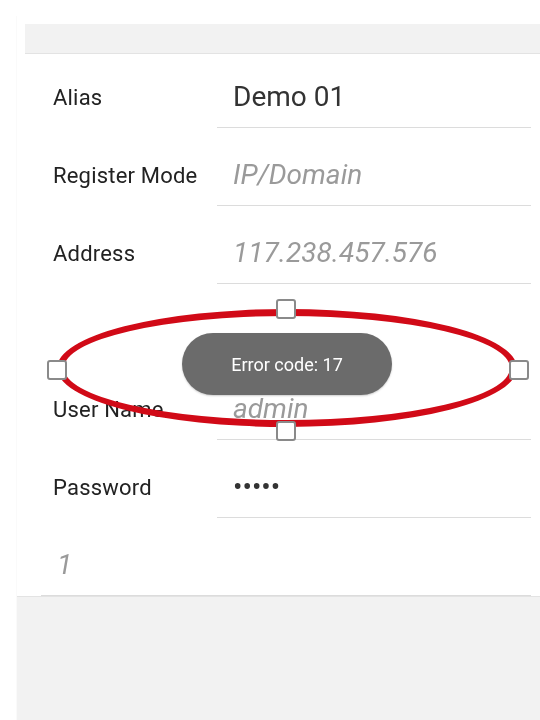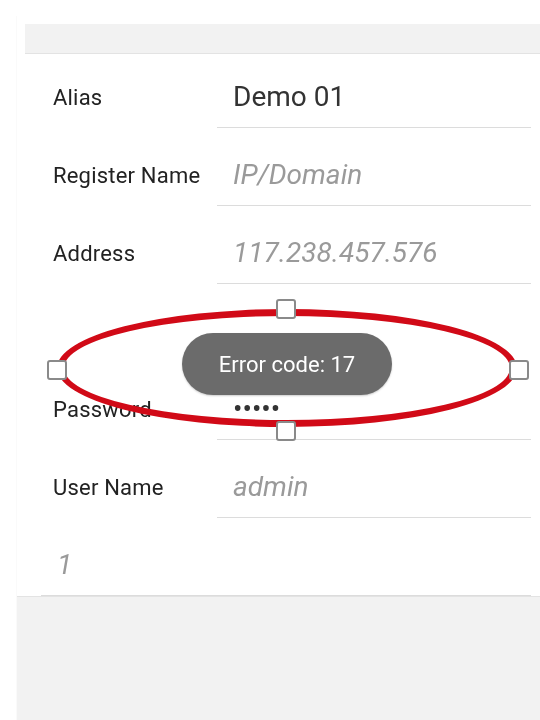--- a/index.html
+++ b/index.html
@@ -71,21 +71,21 @@
     height: 62px;
     background: #6b6b6b;
     border-radius: 31px;
     display: flex;
     align-items: center;
     justify-content: center;
     box-shadow: 0 1px 2px rgba(0,0,0,0.2);
   }
   .toast-text {
     color: #ffffff;
-    font-size: 22px;
+    font-size: 18px;
   }
 
   
   .anno {
     position: absolute;
     pointer-events: none;
   }
   .ellipse {
     left: 40px;
     top: 293px;
@@ -112,47 +112,47 @@
   <div class="content">
 
     <div class="row">
       <div class="label">Alias</div>
       <div class="value-wrap">
         <span class="value">Demo 01</span>
       </div>
     </div>
 
     <div class="row">
-      <div class="label">Register Name</div>
+      <div class="label">Register Mode</div>
       <div class="value-wrap">
         <span class="value muted">IP/Domain</span>
       </div>
     </div>
 
     <div class="row">
       <div class="label">Address</div>
       <div class="value-wrap">
         <span class="value muted">117.238.457.576</span>
       </div>
     </div>
 
     <div class="row">
     </div>
 
     <div class="row">
-      <div class="label">Password</div>
+      <div class="label">User Name</div>
       <div class="value-wrap">
-        <span class="value">•••••</span>
+        <span class="value muted">admin</span>
       </div>
     </div>
 
     <div class="row">
-      <div class="label">User Name</div>
+      <div class="label">Password</div>
       <div class="value-wrap">
-        <span class="value muted">admin</span>
+        <span class="value">•••••</span>
       </div>
     </div>
 
     <div class="row">
       <div class="value-wrap">
         <span class="value muted">1</span>
       </div>
     </div>
 
   </div>

